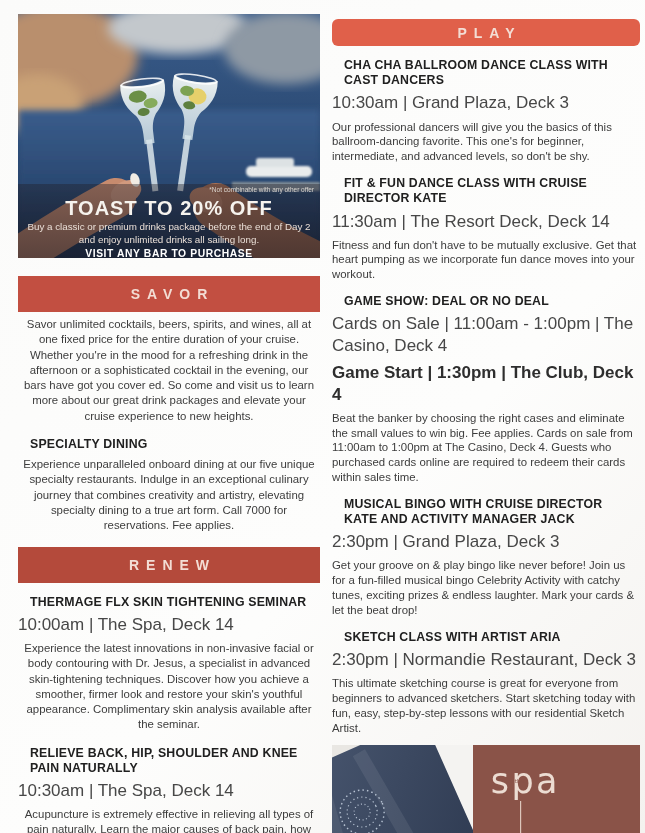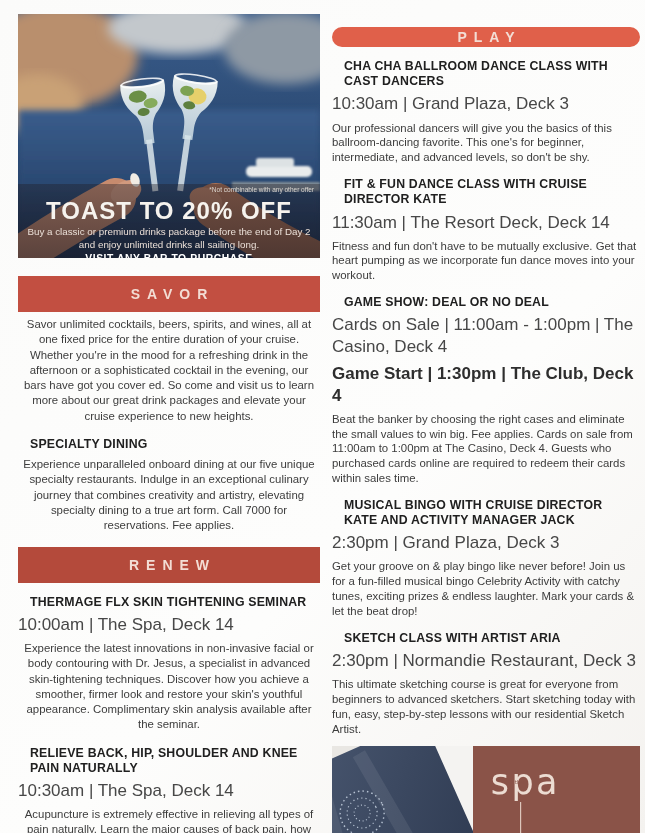--- a/index.html
+++ b/index.html
@@ -18,40 +18,40 @@
   .col{display:block;}
   .col-left{width:302px;flex:0 0 302px;}
   .col-right{width:308px;flex:0 0 308px;}
 
   
   .bar{height:36px;display:flex;align-items:center;justify-content:center;
        font-size:14px;font-weight:bold;letter-spacing:7px;text-indent:7px;
        color:var(--bar-label);}
   .bar.savor{background:var(--savor-bar);margin:18px 0 4px;}
   .bar.renew{background:var(--renew-bar);margin:12px 0 2px;}
-  .bar.play{background:var(--play-bar);height:20px;margin:13px 0 6px;border-radius:12px;}
+  .bar.play{background:var(--play-bar);height:27px;margin:5px 0 6px;border-radius:6px;}
 
   
   .event{margin:0 0 10px;}
   .event h3{font-size:12.3px;line-height:1.24;letter-spacing:.2px;color:var(--heading-text);
             margin:12px 12px 2px;font-weight:bold;}
   .event .meta{font-size:17px;line-height:1.3;color:#474747;margin:4px 0 1px;}
   .event .meta.bold{font-weight:bold;color:#2e2e2e;}
   .event p{font-size:11.4px;line-height:1.3;margin:5px 0 0;color:var(--body-text);}
   .col-left .event{margin-bottom:13px;}
   .col-left .event p{line-height:1.34;text-align:center;}
 
   
   .promo{width:302px;height:244px;position:relative;overflow:hidden;background:#25476f;}
   .promo svg{position:absolute;inset:0;}
   .promo-overlay{position:absolute;left:0;right:0;bottom:0;height:74px;
     background:linear-gradient(rgba(32,30,40,.40),rgba(24,22,30,.62));
     text-align:center;color:var(--promo-overlay-text);padding-top:9px;}
   .fine-print{position:absolute;top:2px;right:6px;font-size:6.5px;color:#e6e2db;opacity:.9;}
-  .promo-title{font-size:24px;font-weight:bold;letter-spacing:1px;color:#f6f3ee;margin-top:4px;}
+  .promo-title{font-size:20px;font-weight:bold;letter-spacing:1px;color:#f6f3ee;margin-top:4px;}
   .promo-line{font-size:9.8px;line-height:1.35;color:#eadfd7;}
   .promo-cta{font-size:10.3px;font-weight:bold;letter-spacing:.6px;color:#ffffff;margin-top:2px;}
 
   
   .spa-ad{display:flex;width:308px;height:222px;margin-top:8px;overflow:hidden;}
   .iv-photo{width:141px;flex:0 0 141px;position:relative;background:#e8e6e2;}
   .spa-panel{flex:1;background:var(--spa-panel);color:var(--spa-text);
              padding:10px 12px 10px 16px;position:relative;}
   .spa-logo{display:block;margin-bottom:2px;}
   .spa-l1{font-size:13px;letter-spacing:1px;margin-top:14px;}

